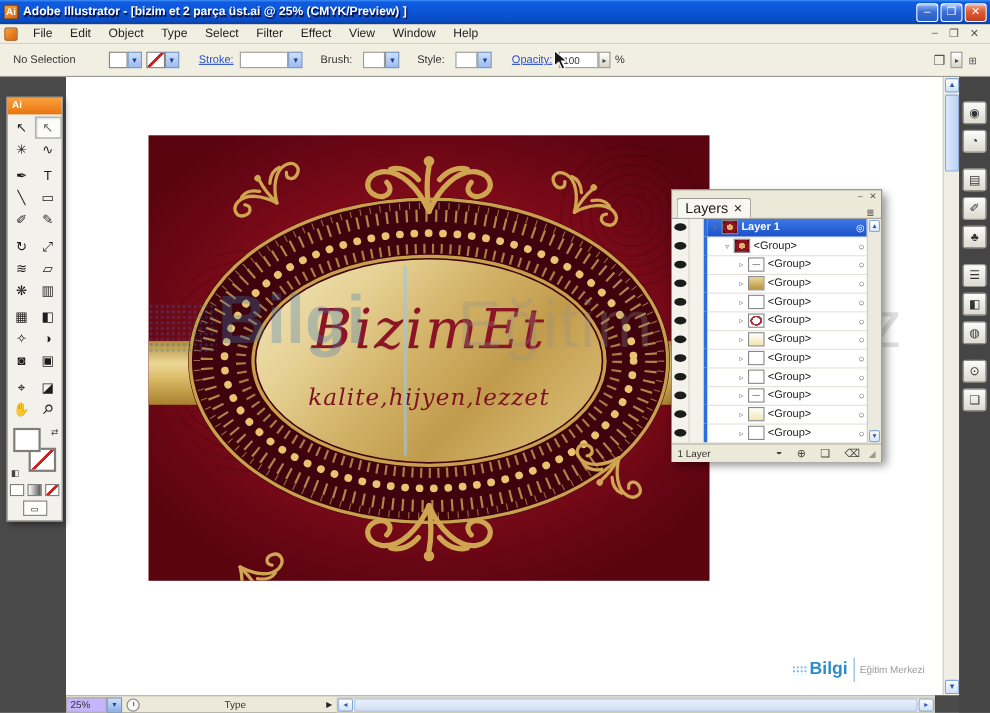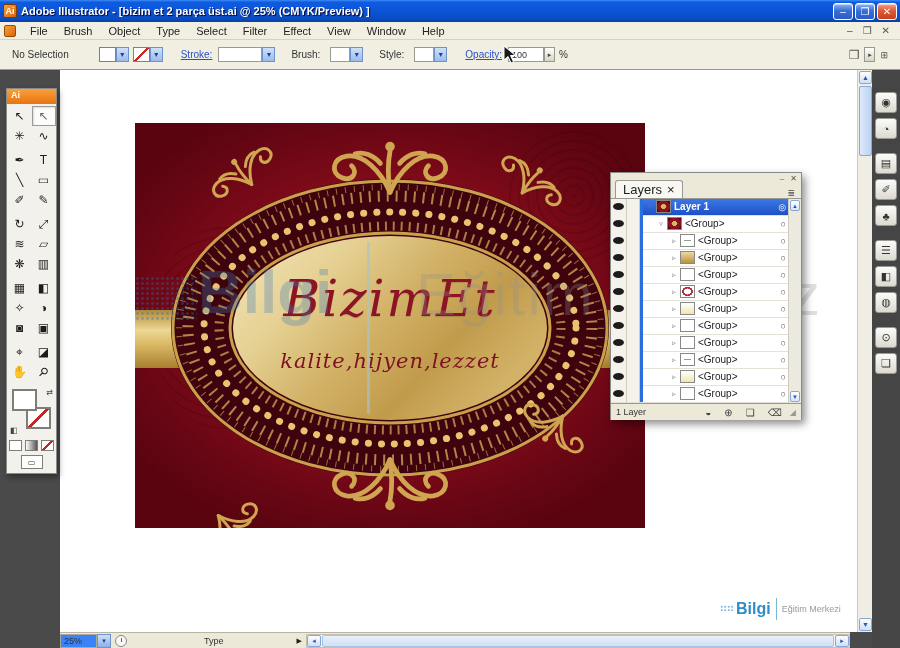--- a/index.html
+++ b/index.html
@@ -153,21 +153,21 @@
     justify-content:center; background:linear-gradient(180deg,#fff,#d8e6f8); border:1px solid #8aa8d4; color:#2a57b8; border-radius:2px; }
   .lp-scroll .t { top:1px; } .lp-scroll .b { bottom:1px; }
   .lp-footer { height:17px; display:flex; align-items:center; padding:0 5px; background:#ece9d8; border-top:1px solid #9a9a94; }
   .lp-count { font-size:9px; color:#333; }
   .lp-ficons { margin-left:auto; display:flex; gap:13px; font-size:10px; color:#444; padding-right:8px; }
   .lp-grip { font-size:8px; color:#999; }
 
   
   .statusbar { position:absolute; left:60px; top:562px; width:790px; height:16px; background:#ece9d8;
     border-top:1px solid #b8b5a4; display:flex; align-items:center; font-size:9px; color:#333; z-index:2; }
-  .zoombox { width:37px; height:14px; background:#3b82f6; border:1px solid #aaa89a; padding:1px 3px; }
+  .zoombox { width:37px; height:14px; background:#c4b5fd; border:1px solid #aaa89a; padding:1px 3px; }
   .zoomdd { width:14px; height:14px; background:linear-gradient(180deg,#cfe0f8,#8cb0e8); border:1px solid #6f92c8;
     color:#1a3f9a; font-size:7px; display:flex; align-items:center; justify-content:center; }
   .clock { width:12px; height:12px; border-radius:50%; border:1px solid #888; margin:0 4px; position:relative; background:#f8f8f4; }
   .clock::after { content:""; position:absolute; left:5px; top:2px; width:1px; height:4px; background:#666; }
   .statusfield { width:175px; display:flex; align-items:center; }
   .statusfield .st { margin:0 auto; }
   .stArrow { font-size:7px; color:#222; padding-right:4px; }
   .hscroll { flex:1; height:14px; display:flex; align-items:center; background:#f4f2ea; border:1px solid #c4c1b0; }
   .hbtn { width:14px; height:12px; background:linear-gradient(180deg,#fdfdfb,#cfe0f6); border:1px solid #86a8d8;
     border-radius:2px; color:#2a57b8; font-size:7px; display:flex; align-items:center; justify-content:center; }
@@ -187,21 +187,21 @@
     <div class="xpbtn">–</div>
     <div class="xpbtn">❐</div>
     <div class="xpbtn close">✕</div>
   </div>
 
   <div class="menubar">
     <div class="docicon"></div>
     <div style="display:flex;">
 
     <span class="menuitem">File</span>
-        <span class="menuitem">Brush</span>
+        <span class="menuitem">Edit</span>
         <span class="menuitem">Object</span>
         <span class="menuitem">Type</span>
         <span class="menuitem">Select</span>
         <span class="menuitem">Filter</span>
         <span class="menuitem">Effect</span>
         <span class="menuitem">View</span>
         <span class="menuitem">Window</span>
         <span class="menuitem">Help</span>
       </div>
     <div class="doc-controls">

